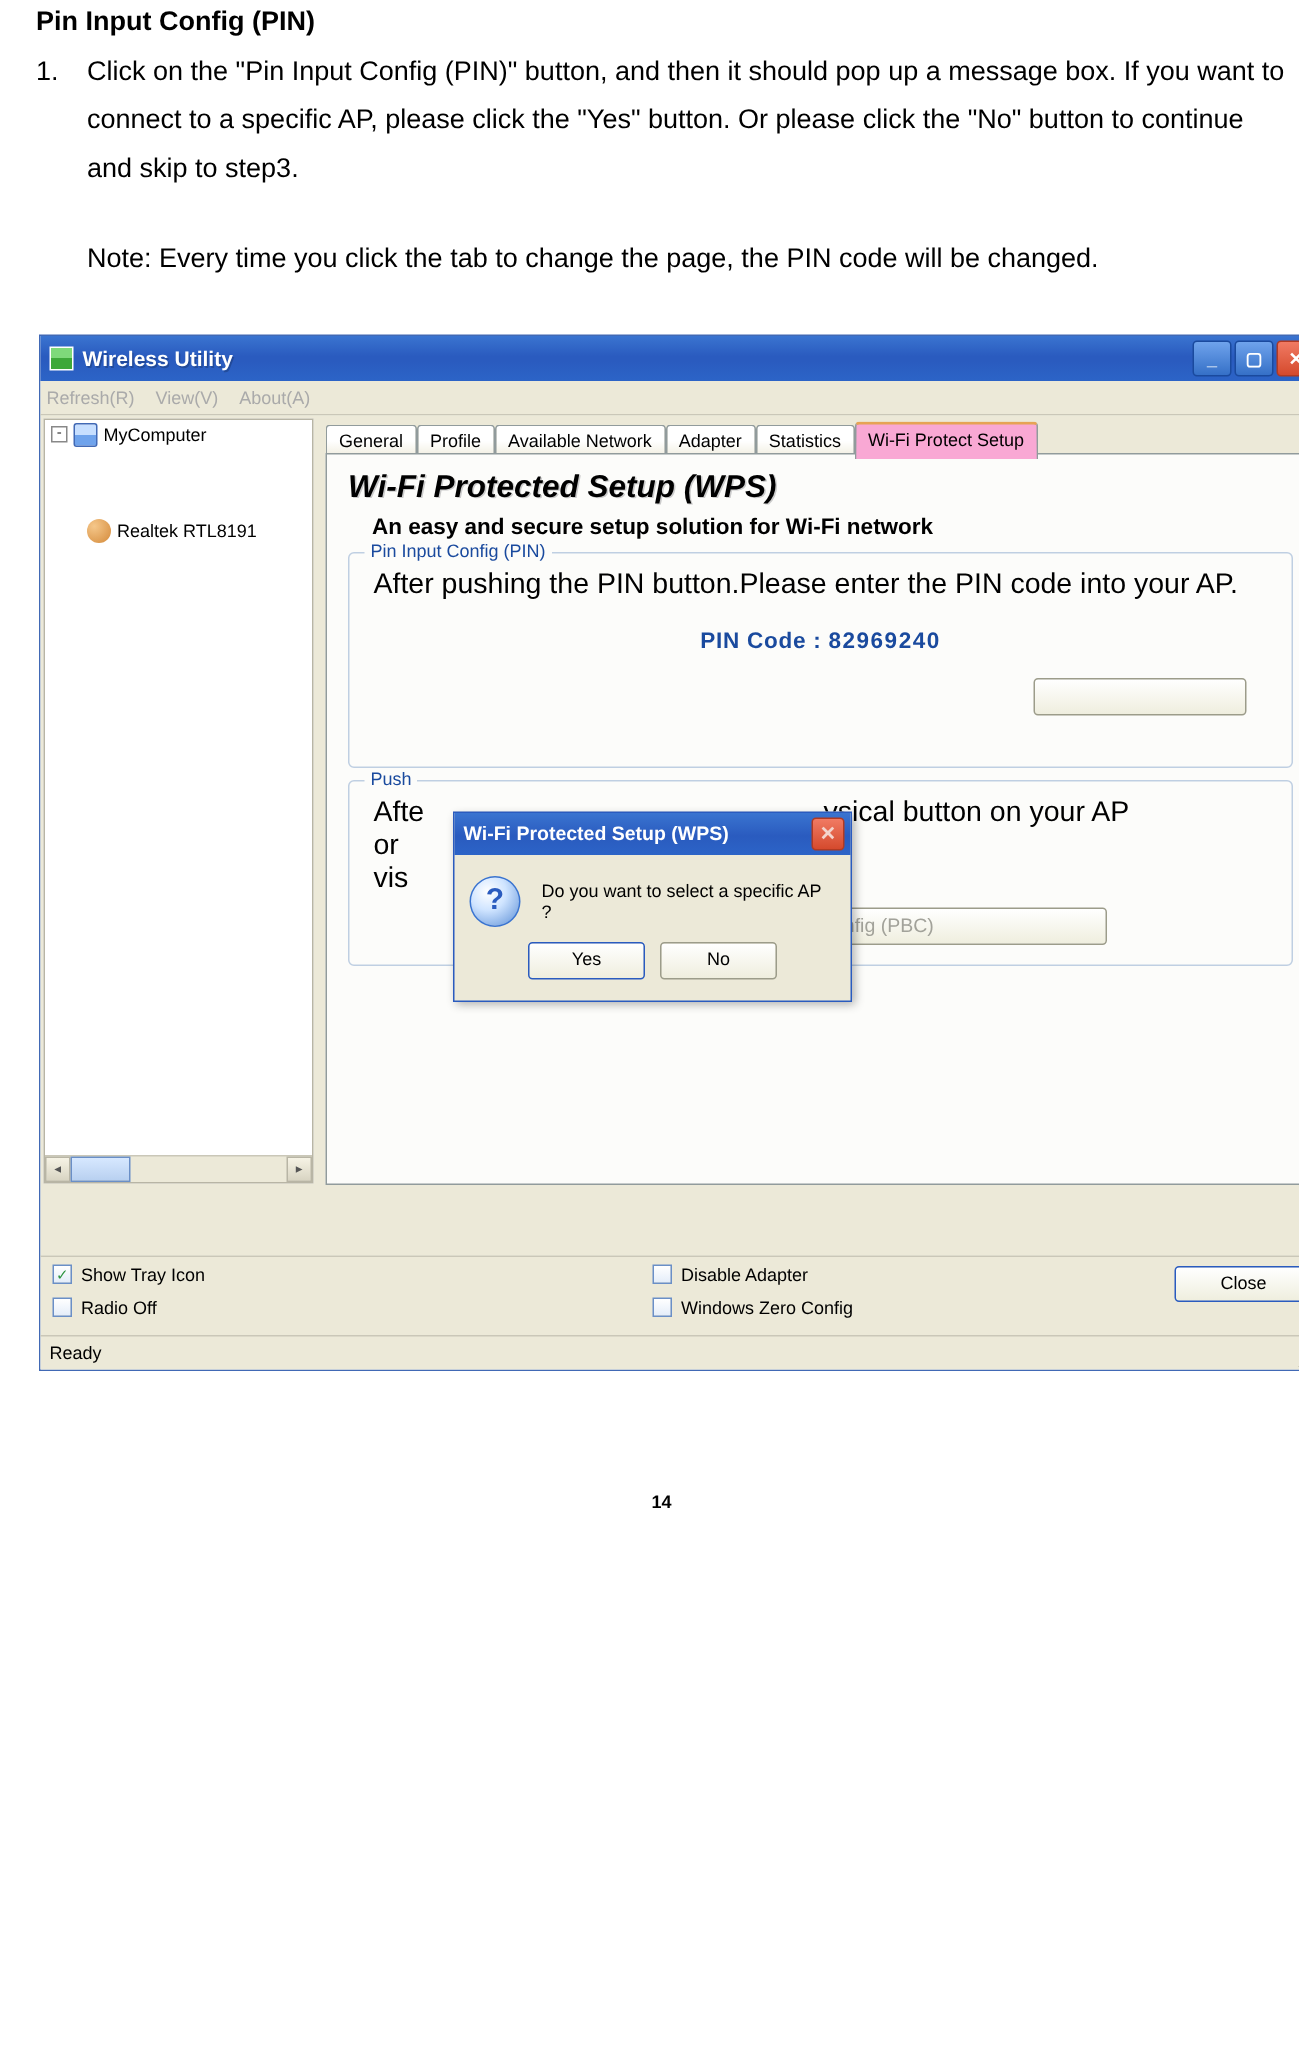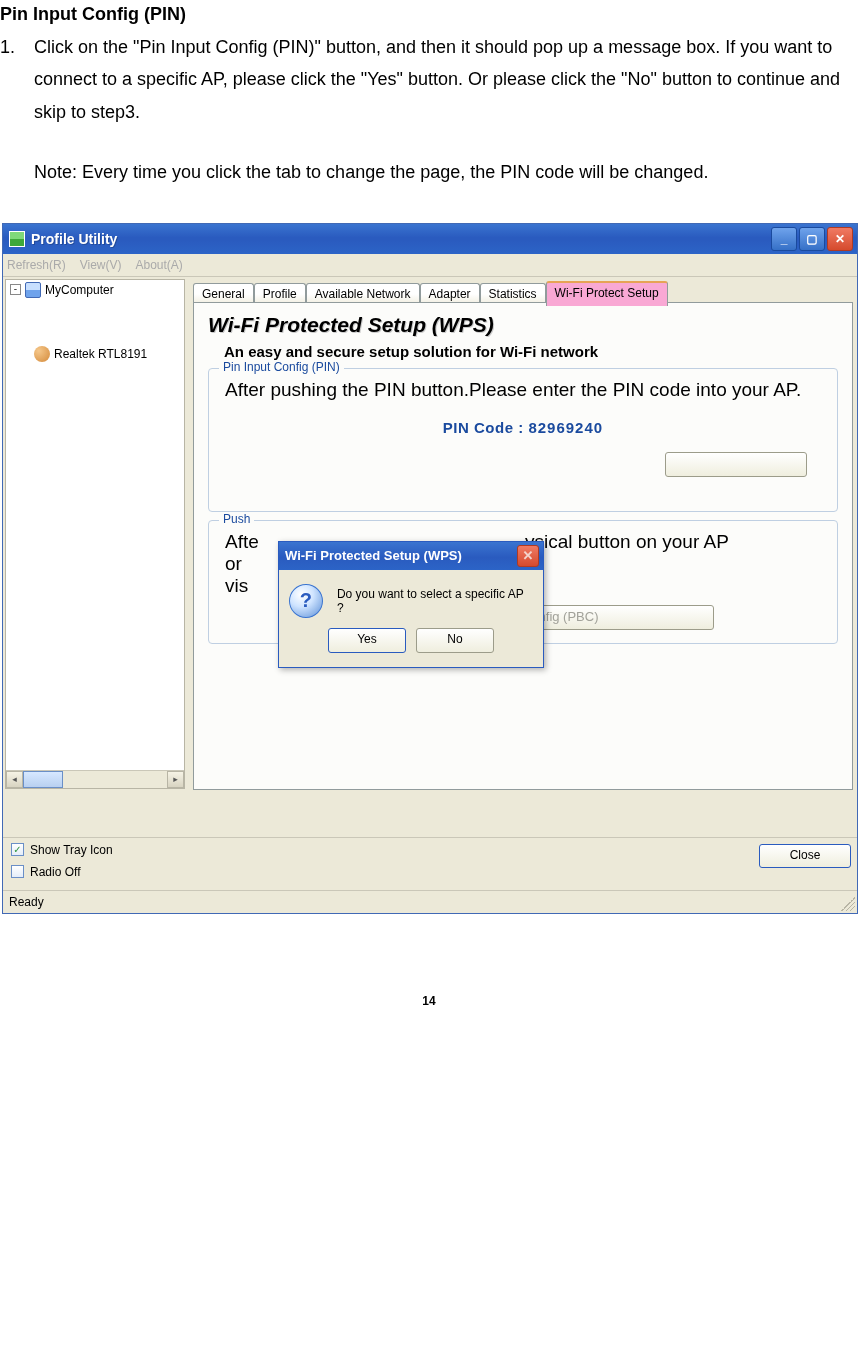--- a/index.html
+++ b/index.html
@@ -3,21 +3,21 @@
 <meta charset="utf-8">
 <style>
   body {
     margin: 0;
     padding: 0;
     font-family: Verdana, Arial, sans-serif;
     background: #fff;
     width: 866px;
   }
   .page {
-    padding: 4px 8px 20px 0;
+    padding: 4px 8px 20px 24px;
     box-sizing: border-box;
   }
   .doc-heading {
     font-weight: bold;
     font-size: 18px;
     margin: 0 0 6px 0;
   }
   .doc-body {
     font-size: 18px;
     line-height: 1.8;
@@ -430,21 +430,21 @@
     <div class="ol-row">
       <div class="ol-num">1.</div>
       <div class="ol-txt">Click on the "Pin Input Config (PIN)" button, and then it should pop up a message box. If you want to connect to a specific AP, please click the "Yes" button. Or please click the "No" button to continue and skip to step3.</div>
     </div>
     <div class="note-block">Note: Every time you click the tab to change the page, the PIN code will be changed.</div>
   </div>
 
   <div class="shot">
     <div class="titlebar">
       <div class="app-icon"></div>
-      <div class="title-text">Profile Utility</div>
+      <div class="title-text">Wireless Utility</div>
       <div class="win-btns">
         <div class="win-btn">_</div>
         <div class="win-btn">▢</div>
         <div class="win-btn close">✕</div>
       </div>
     </div>
 
     <div class="menubar">
       <span>Refresh(R)</span>
       <span>View(V)</span>
@@ -530,20 +530,30 @@
       <div class="check-col wide">
         <div class="chk-row">
           <div class="chk">✓</div>
           <span>Show Tray Icon</span>
         </div>
         <div class="chk-row">
           <div class="chk"></div>
           <span>Radio Off</span>
         </div>
       </div>
+      <div class="check-col">
+        <div class="chk-row">
+          <div class="chk"></div>
+          <span>Disable Adapter</span>
+        </div>
+        <div class="chk-row">
+          <div class="chk"></div>
+          <span>Windows Zero Config</span>
+        </div>
+      </div>
       <div class="close-btn">Close</div>
     </div>
 
     <div class="statusbar">
       <span>Ready</span>
       <div class="grip"></div>
     </div>
   </div>
 
   <div class="page-num">14</div>

